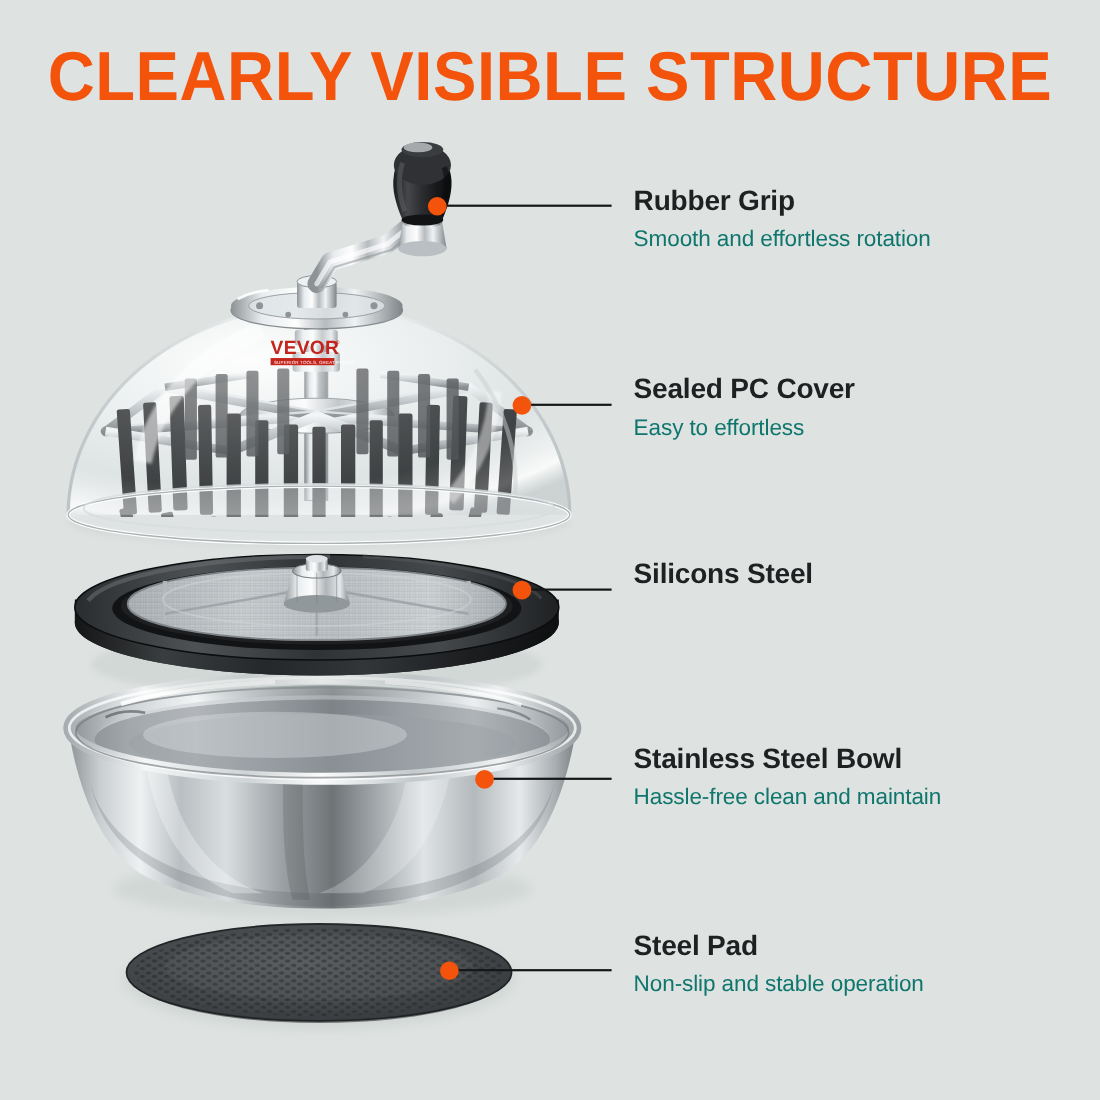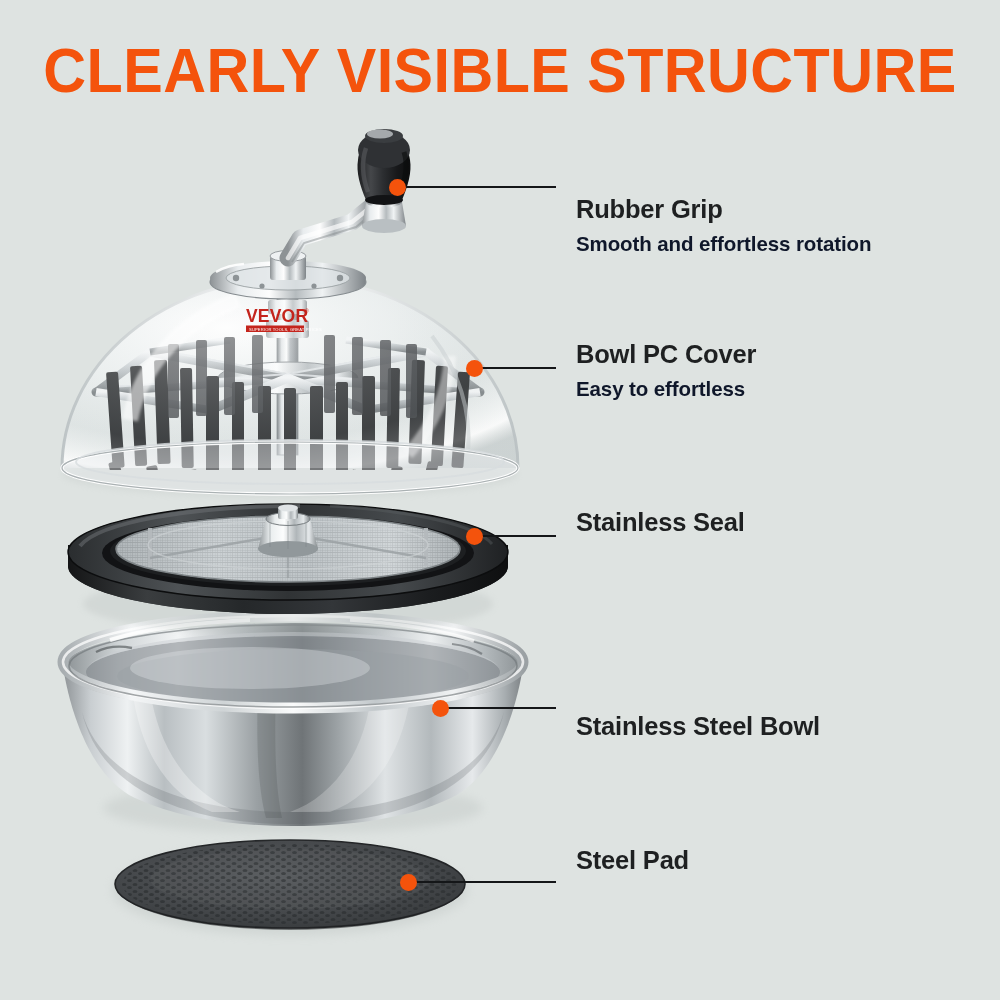--- a/index.html
+++ b/index.html
@@ -50,22 +50,22 @@
     font-size: 25.5px;
     font-weight: bold;
     color: #1e2021;
     letter-spacing: -0.2px;
     white-space: nowrap;
     line-height: 1.1;
   }
   .callout .c-sub {
     margin-top: 9px;
     font-size: 20.5px;
-    font-weight: bold;
-    color: #0f172a;
+    font-weight: normal;
+    color: #0f766e;
     letter-spacing: -0.1px;
     white-space: nowrap;
     line-height: 1.15;
   }
 
   
   .leader-line {
     position: absolute;
     height: 2px;
     background: #141618;
@@ -472,43 +472,45 @@
         <ellipse cx="380" cy="134" rx="13" ry="4.5" fill="#c9ced0" opacity="0.75"></ellipse>
         <path d="M366 148 C362 160 362 176 368 192" stroke="#5c5f62" stroke-width="4.5" fill="none" opacity="0.55"></path>
         <path d="M404 152 C408 164 406 180 400 194" stroke="#0a0b0c" stroke-width="5" fill="none" opacity="0.6"></path>
         <ellipse cx="384" cy="200" rx="19" ry="5" fill="#121315"></ellipse>
       </g>
     </g>
   </svg>
 
   <div class="leader-line" style="left:397px; top:186px; width:159px;"></div>
   <div class="leader-dot" style="left:389px; top:179px;"></div>
-  <div class="callout" style="top:169px;margin-top:26px;">
+  <div class="callout" style="top:169px;">
     <div class="c-title">Rubber Grip</div>
     <div class="c-sub">Smooth and effortless rotation</div>
   </div>
 
   <div class="leader-line" style="left:474px; top:367px; width:82px;"></div>
   <div class="leader-dot" style="left:466px; top:360px;"></div>
   <div class="callout" style="top:340px;">
-    <div class="c-title">Bowl PC Cover</div>
+    <div class="c-title">Sealed PC Cover</div>
     <div class="c-sub">Easy to effortless</div>
   </div>
 
   <div class="leader-line" style="left:474px; top:535px; width:82px;"></div>
   <div class="leader-dot" style="left:466px; top:528px;"></div>
   <div class="callout" style="top:508px;">
-    <div class="c-title">Stainless Seal</div>
+    <div class="c-title">Silicons Steel</div>
   </div>
 
   <div class="leader-line" style="left:440px; top:707px; width:116px;"></div>
   <div class="leader-dot" style="left:432px; top:700px;"></div>
-  <div class="callout" style="top:676px;margin-top:36px;">
+  <div class="callout" style="top:676px;">
     <div class="c-title">Stainless Steel Bowl</div>
+    <div class="c-sub">Hassle-free clean and maintain</div>
   </div>
 
   <div class="leader-line" style="left:408px; top:881px; width:148px;"></div>
   <div class="leader-dot" style="left:400px; top:874px;"></div>
   <div class="callout" style="top:846px;">
     <div class="c-title">Steel Pad</div>
+    <div class="c-sub">Non-slip and stable operation</div>
   </div>
 
 </div>
 
 </body></html>

